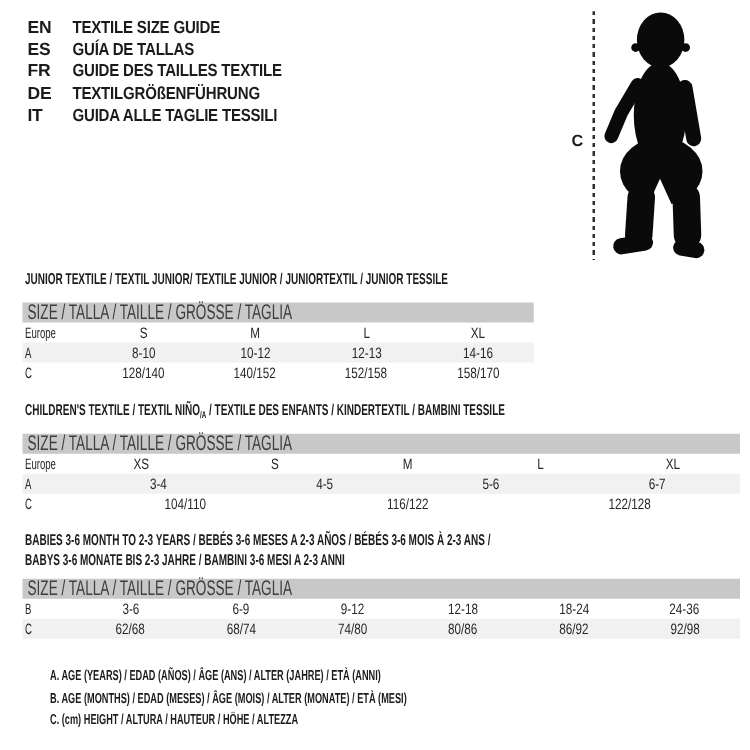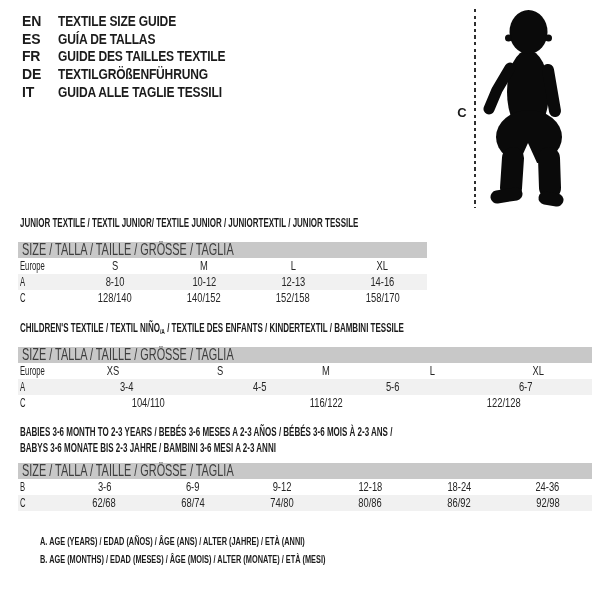--- a/index.html
+++ b/index.html
@@ -271,13 +271,16 @@
   </div>
 </div>
 
 <div class="abs footnotes">
   <div class="fnote">
       <span class="cx cl">A. AGE (YEARS) / EDAD (AÑOS) / ÂGE (ANS) / ALTER (JAHRE) / ETÀ (ANNI)</span>
     </div>
   <div class="fnote">
       <span class="cx cl">B. AGE (MONTHS) / EDAD (MESES) / ÂGE (MOIS) / ALTER (MONATE) / ETÀ (MESI)</span>
     </div>
+  <div class="fnote">
+      <span class="cx cl">C. (cm) HEIGHT / ALTURA / HAUTEUR / HÖHE / ALTEZZA</span>
+    </div>
 </div>
 
 </body></html>

